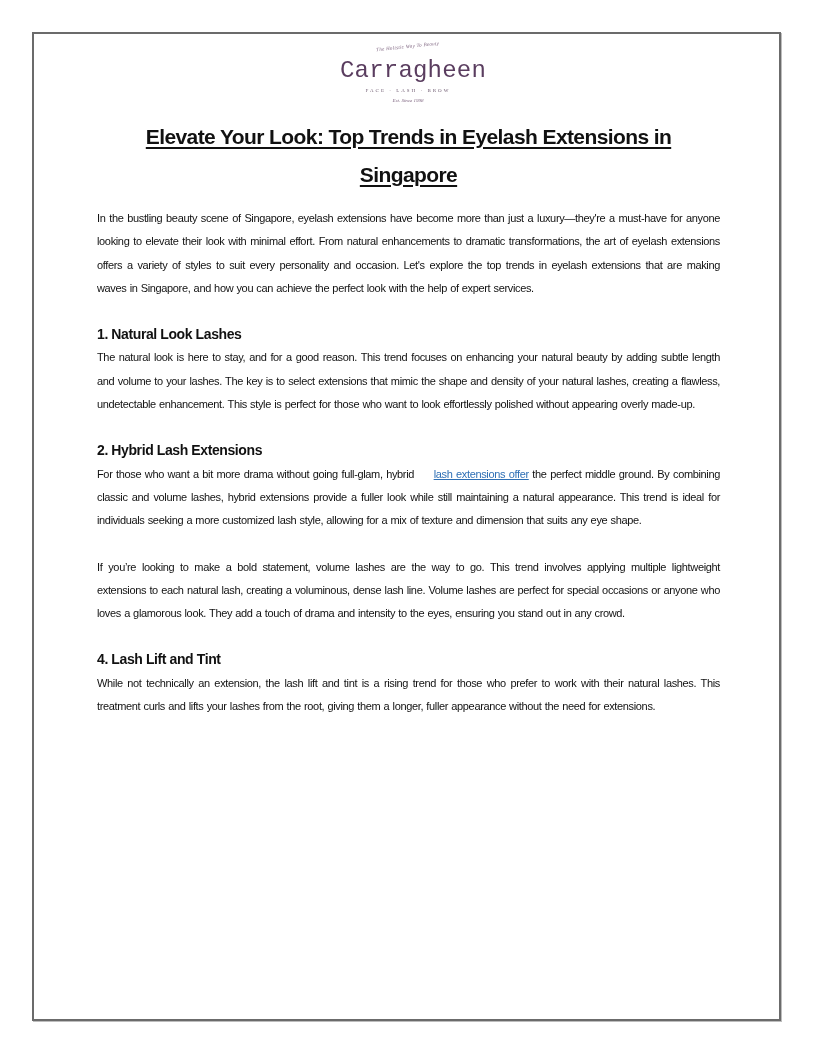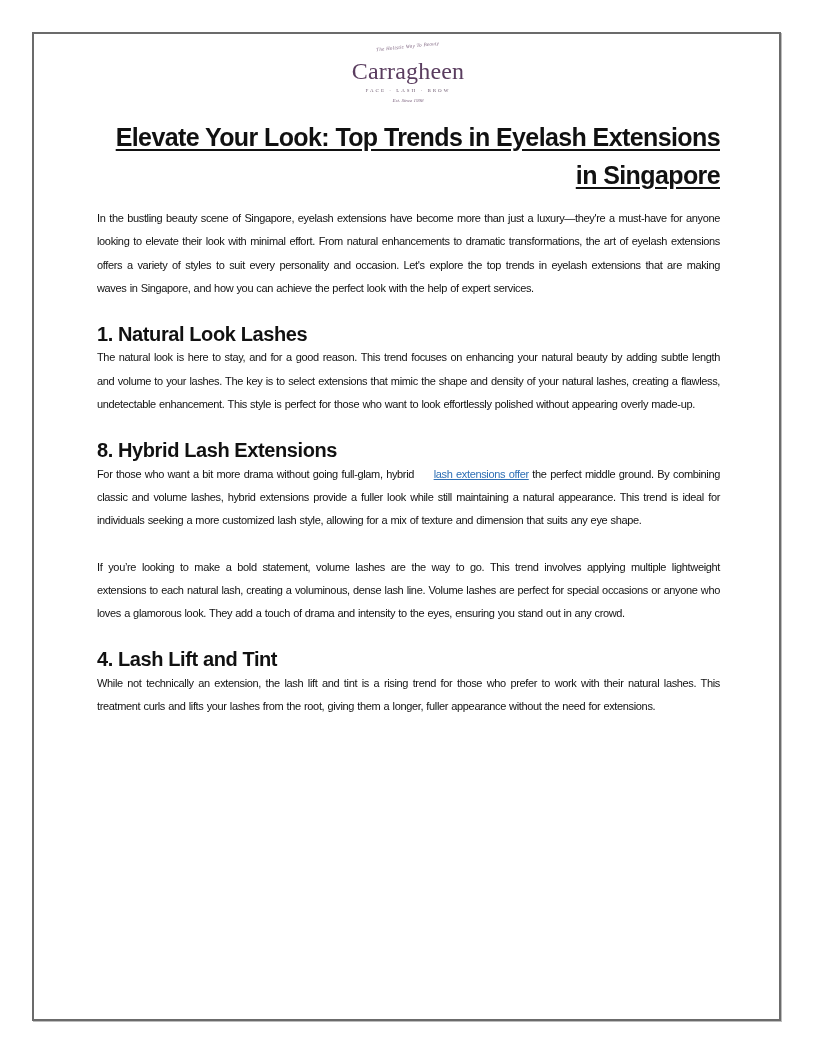--- a/index.html
+++ b/index.html
@@ -14,50 +14,50 @@
       text-align: center; color: #5a3d5f;
     }
     .logo-arc-top {
       position: absolute; left: 0; right: 0; top: 0;
       font-family: "Liberation Serif", serif; font-size: 5px; font-style: italic;
       letter-spacing: 0.3px; color: #7a5f7c;
     }
     .logo-arc-top span { display: inline-block; transform: rotate(-6deg); }
     .logo-name {
       position: absolute; left: 0; right: 0; top: 14px;
-      font-family: Liberation Serif, serif; font-size: 24px; line-height: 26px;
+      font-family: Liberation Mono, monospace; font-size: 24px; line-height: 26px;
       color: #5a3d5f; letter-spacing: 0.2px;
     }
     .logo-services {
       position: absolute; left: 0; right: 0; top: 44px;
       font-family: "Liberation Serif", serif; font-size: 5px; letter-spacing: 2px;
       color: #6e5a70;
     }
     .logo-est {
       position: absolute; left: 0; right: 0; top: 54px;
       font-family: "Liberation Serif", serif; font-size: 5px; font-style: italic;
       color: #7a5f7c;
     }
     .content {
       position: absolute; left: 97px; top: 118px; width: 623px;
       font-family: "Liberation Sans", sans-serif; color: #111111;
     }
     .title {
-      margin: 0; text-align: right; font-weight: bold; font-size: 25px;
+      margin: 0; text-align: center; font-weight: bold; font-size: 21px;
       line-height: 38px; text-decoration: underline; text-underline-offset: 3px;
       letter-spacing: -0.6px; font-stretch: condensed;
     }
     .para {
       margin: 0; font-size: 11px; line-height: 23.3px; text-align: justify;
       letter-spacing: -0.35px; word-spacing: 0.5px;
     }
     .intro { margin-top: 13px; }
     .section { margin-top: 23px; }
     .section-heading {
-      margin: 0; font-weight: bold; font-size: 20px; line-height: 23.3px;
+      margin: 0; font-weight: bold; font-size: 14px; line-height: 23.3px;
       letter-spacing: -0.4px;
     }
     .link { color: #2e6fb5; text-decoration: underline; padding-left: 16px; }
   </style>
 </head>
 <body>
 
 <div class="page-border"></div>
 
 <div class="logo">
@@ -71,21 +71,21 @@
   <h1 class="title">Elevate Your Look: Top Trends in Eyelash Extensions in Singapore</h1>
 
   <p class="para intro">In the bustling beauty scene of Singapore, eyelash extensions have become more than just a luxury—they're a must-have for anyone looking to elevate their look with minimal effort. From natural enhancements to dramatic transformations, the art of eyelash extensions offers a variety of styles to suit every personality and occasion. Let's explore the top trends in eyelash extensions that are making waves in Singapore, and how you can achieve the perfect look with the help of expert services.</p>
 
   <div class="section">
     <h2 class="section-heading">1. Natural Look Lashes</h2>
     <p class="para">The natural look is here to stay, and for a good reason. This trend focuses on enhancing your natural beauty by adding subtle length and volume to your lashes. The key is to select extensions that mimic the shape and density of your natural lashes, creating a flawless, undetectable enhancement. This style is perfect for those who want to look effortlessly polished without appearing overly made-up.</p>
   </div>
 
   <div class="section">
-    <h2 class="section-heading">8. Hybrid Lash Extensions</h2>
+    <h2 class="section-heading">2. Hybrid Lash Extensions</h2>
     <p class="para"><span>For those who want a bit more drama without going full-glam, hybrid </span><a class="link">lash extensions offer</a><span> the perfect middle ground. By combining classic and volume lashes, hybrid extensions provide a fuller look while still maintaining a natural appearance. This trend is ideal for individuals seeking a more customized lash style, allowing for a mix of texture and dimension that suits any eye shape.</span></p>
   </div>
 
   <div class="section">
     <p class="para">If you’re looking to make a bold statement, volume lashes are the way to go. This trend involves applying multiple lightweight extensions to each natural lash, creating a voluminous, dense lash line. Volume lashes are perfect for special occasions or anyone who loves a glamorous look. They add a touch of drama and intensity to the eyes, ensuring you stand out in any crowd.</p>
   </div>
 
   <div class="section">
     <h2 class="section-heading">4. Lash Lift and Tint</h2>
     <p class="para">While not technically an extension, the lash lift and tint is a rising trend for those who prefer to work with their natural lashes. This treatment curls and lifts your lashes from the root, giving them a longer, fuller appearance without the need for extensions.</p>

